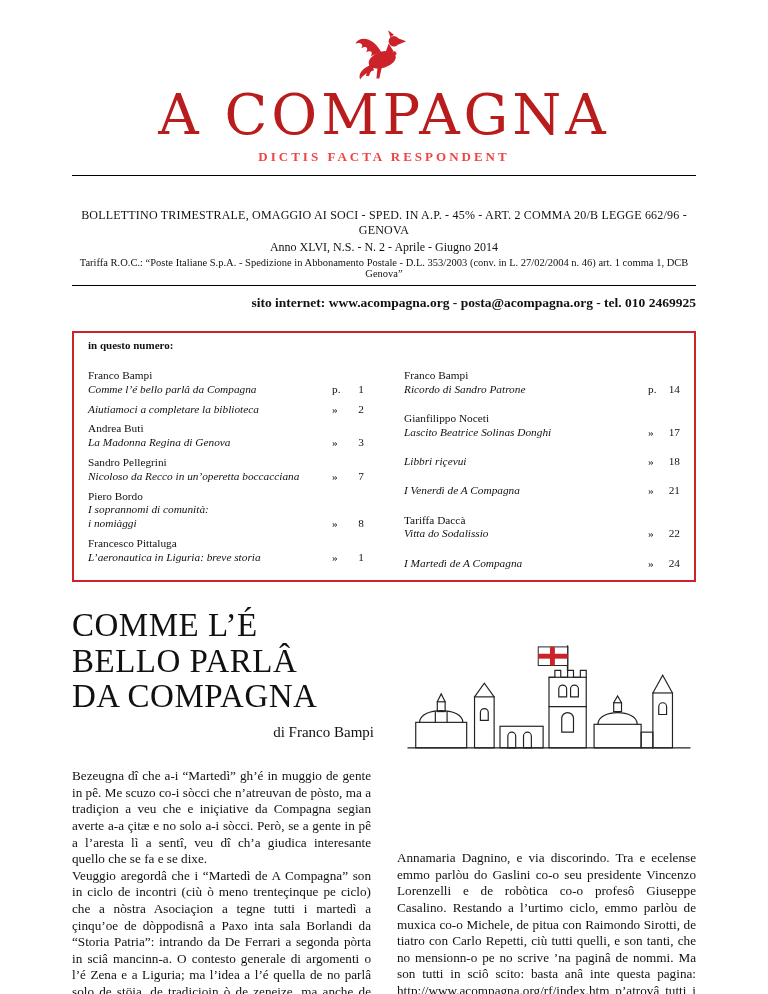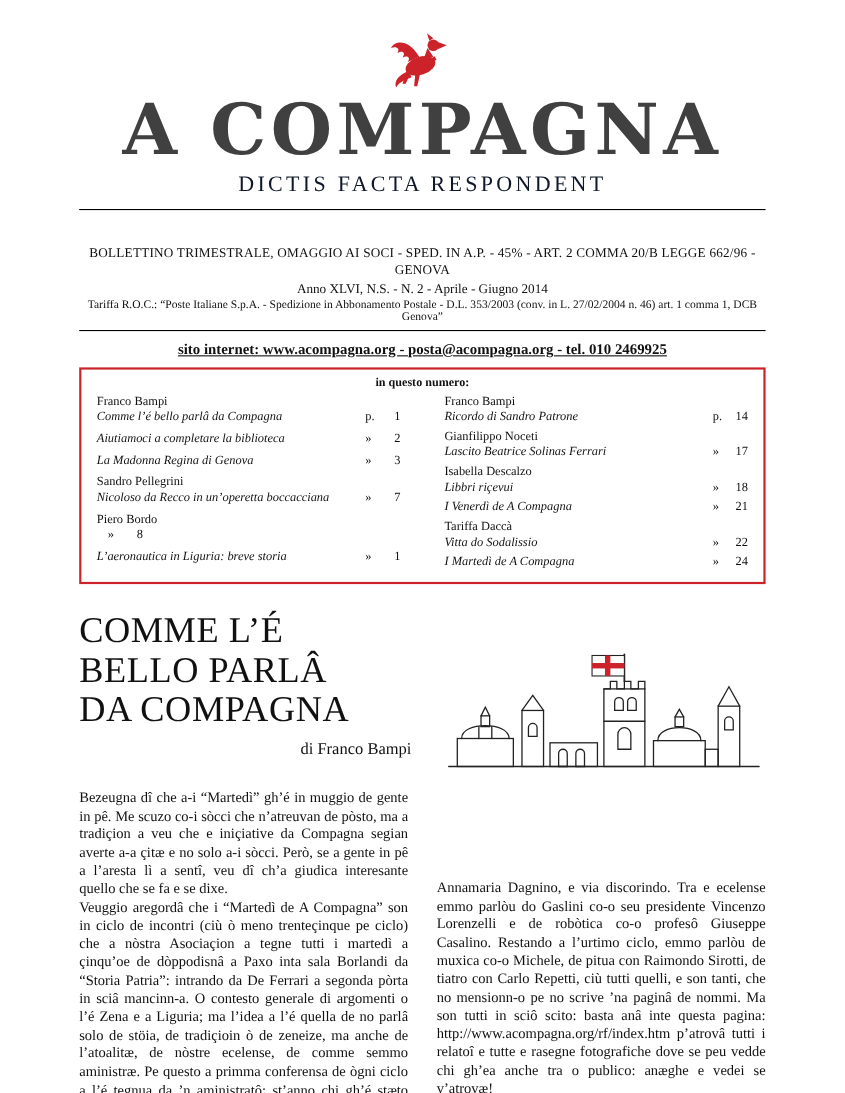--- a/index.html
+++ b/index.html
@@ -4,39 +4,39 @@
 <style>
   * { box-sizing: border-box; }
   html, body { margin: 0; padding: 0; background: #ffffff; }
   body { font-family: "Liberation Serif", serif; color: #111; }
   .page { width: 768px; min-height: 994px; margin: 0 auto; background: #fff; padding: 26px 72px 36px; }
 
   
   .masthead { text-align: center; }
   .logo { display: flex; justify-content: center; margin-bottom: 2px; }
   .mast-title {
-    color: #404040; font-family: "DejaVu Serif", serif; font-weight: bold;
-    font-size: 64px; line-height: 1.02; letter-spacing: 4px; margin: 4px 0 0;
+    color: #b91c1c; font-family: "DejaVu Serif", serif; font-weight: normal;
+    font-size: 56px; line-height: 1.02; letter-spacing: 4px; margin: 4px 0 0;
     white-space: nowrap;
   }
   .mast-motto {
-    color: #0f172a; font-weight: normal; font-size: 20px; letter-spacing: 3px;
+    color: #ef4444; font-weight: bold; font-size: 13px; letter-spacing: 3px;
     margin-top: 6px;
   }
   .rule { border-top: 1.5px solid #000; margin: 10px 0 6px; }
   .rule.thin { border-top-width: 1px; margin: 6px 0 6px; }
   .pubinfo { text-align: center; }
   .pubinfo .l1 { font-size: 12px; letter-spacing: 0.2px; margin-top: 32px; }
   .pubinfo .l2 { font-size: 12px; margin-top: 2px; }
   .pubinfo .l3 { font-size: 10.5px; margin-top: 2px; }
-  .contact { text-align: center; font-weight: bold; font-size: 13.5px; margin: 9px 0 8px; text-decoration: underline; }
+  .contact { text-align: right; font-weight: bold; font-size: 13.5px; margin: 9px 0 20px; }
 
   
   .toc-box { border: 2px solid #cc2229; padding: 6px 14px 10px; }
-  .toc-header { text-align: center; font-weight: bold; font-size: 11px; margin-bottom: 5px; }
+  .toc-header { font-weight: bold; font-size: 11px; margin-bottom: 18px; }
   .toc-cols { display: flex; gap: 40px; }
   .toc-col { flex: 1; display: flex; flex-direction: column; }
   .toc-col--right { justify-content: space-between; }
   .toc-entry { font-size: 11.3px; line-height: 1.22; margin-bottom: 6px; }
   .toc-col--right .toc-entry { margin-bottom: 0; }
   .toc-line { display: flex; justify-content: space-between; align-items: flex-end; }
   .toc-title { font-style: italic; white-space: pre-line; }
   .toc-page { display: flex; justify-content: space-between; width: 32px; flex: none; margin-left: 10px; }
 
   
@@ -112,20 +112,21 @@
         <div class="toc-entry">
           <div class="toc-line">
             <span class="toc-title">Aiutiamoci a completare la biblioteca</span>
             <span class="toc-page">
                 <span>»</span>
                 <span>2</span>
               </span>
           </div>
         </div>
         <div class="toc-entry">
+          <div class="toc-author">Andrea Buti</div>
           <div class="toc-line">
             <span class="toc-title">La Madonna Regina di Genova</span>
             <span class="toc-page">
                 <span>»</span>
                 <span>3</span>
               </span>
           </div>
         </div>
         <div class="toc-entry">
           <div class="toc-author">Sandro Pellegrini</div>
@@ -133,27 +134,30 @@
             <span class="toc-title">Nicoloso da Recco in un’operetta boccacciana</span>
             <span class="toc-page">
                 <span>»</span>
                 <span>7</span>
               </span>
           </div>
         </div>
         <div class="toc-entry">
           <div class="toc-author">Piero Bordo</div>
           <div class="toc-line">
+            <span class="toc-title">I soprannomi di comunità:
+i nomiàggi</span>
             <span class="toc-page">
                 <span>»</span>
                 <span>8</span>
               </span>
           </div>
         </div>
         <div class="toc-entry">
+          <div class="toc-author">Francesco Pittaluga</div>
           <div class="toc-line">
             <span class="toc-title">L’aeronautica in Liguria: breve storia</span>
             <span class="toc-page">
                 <span>»</span>
                 <span>1</span>
               </span>
           </div>
         </div>
       </div>
 
@@ -164,29 +168,28 @@
             <span class="toc-title">Ricordo di Sandro Patrone</span>
             <span class="toc-page">
                 <span>p.</span>
                 <span>14</span>
               </span>
           </div>
         </div>
         <div class="toc-entry">
           <div class="toc-author">Gianfilippo Noceti</div>
           <div class="toc-line">
-            <span class="toc-title">Lascito Beatrice Solinas Ferrari</span>
+            <span class="toc-title">Lascito Beatrice Solinas Donghi</span>
             <span class="toc-page">
                 <span>»</span>
                 <span>17</span>
               </span>
           </div>
         </div>
         <div class="toc-entry">
-          <div class="toc-author">Isabella Descalzo</div>
           <div class="toc-line">
             <span class="toc-title">Libbri riçevui</span>
             <span class="toc-page">
                 <span>»</span>
                 <span>18</span>
               </span>
           </div>
         </div>
         <div class="toc-entry">
           <div class="toc-author"></div>

